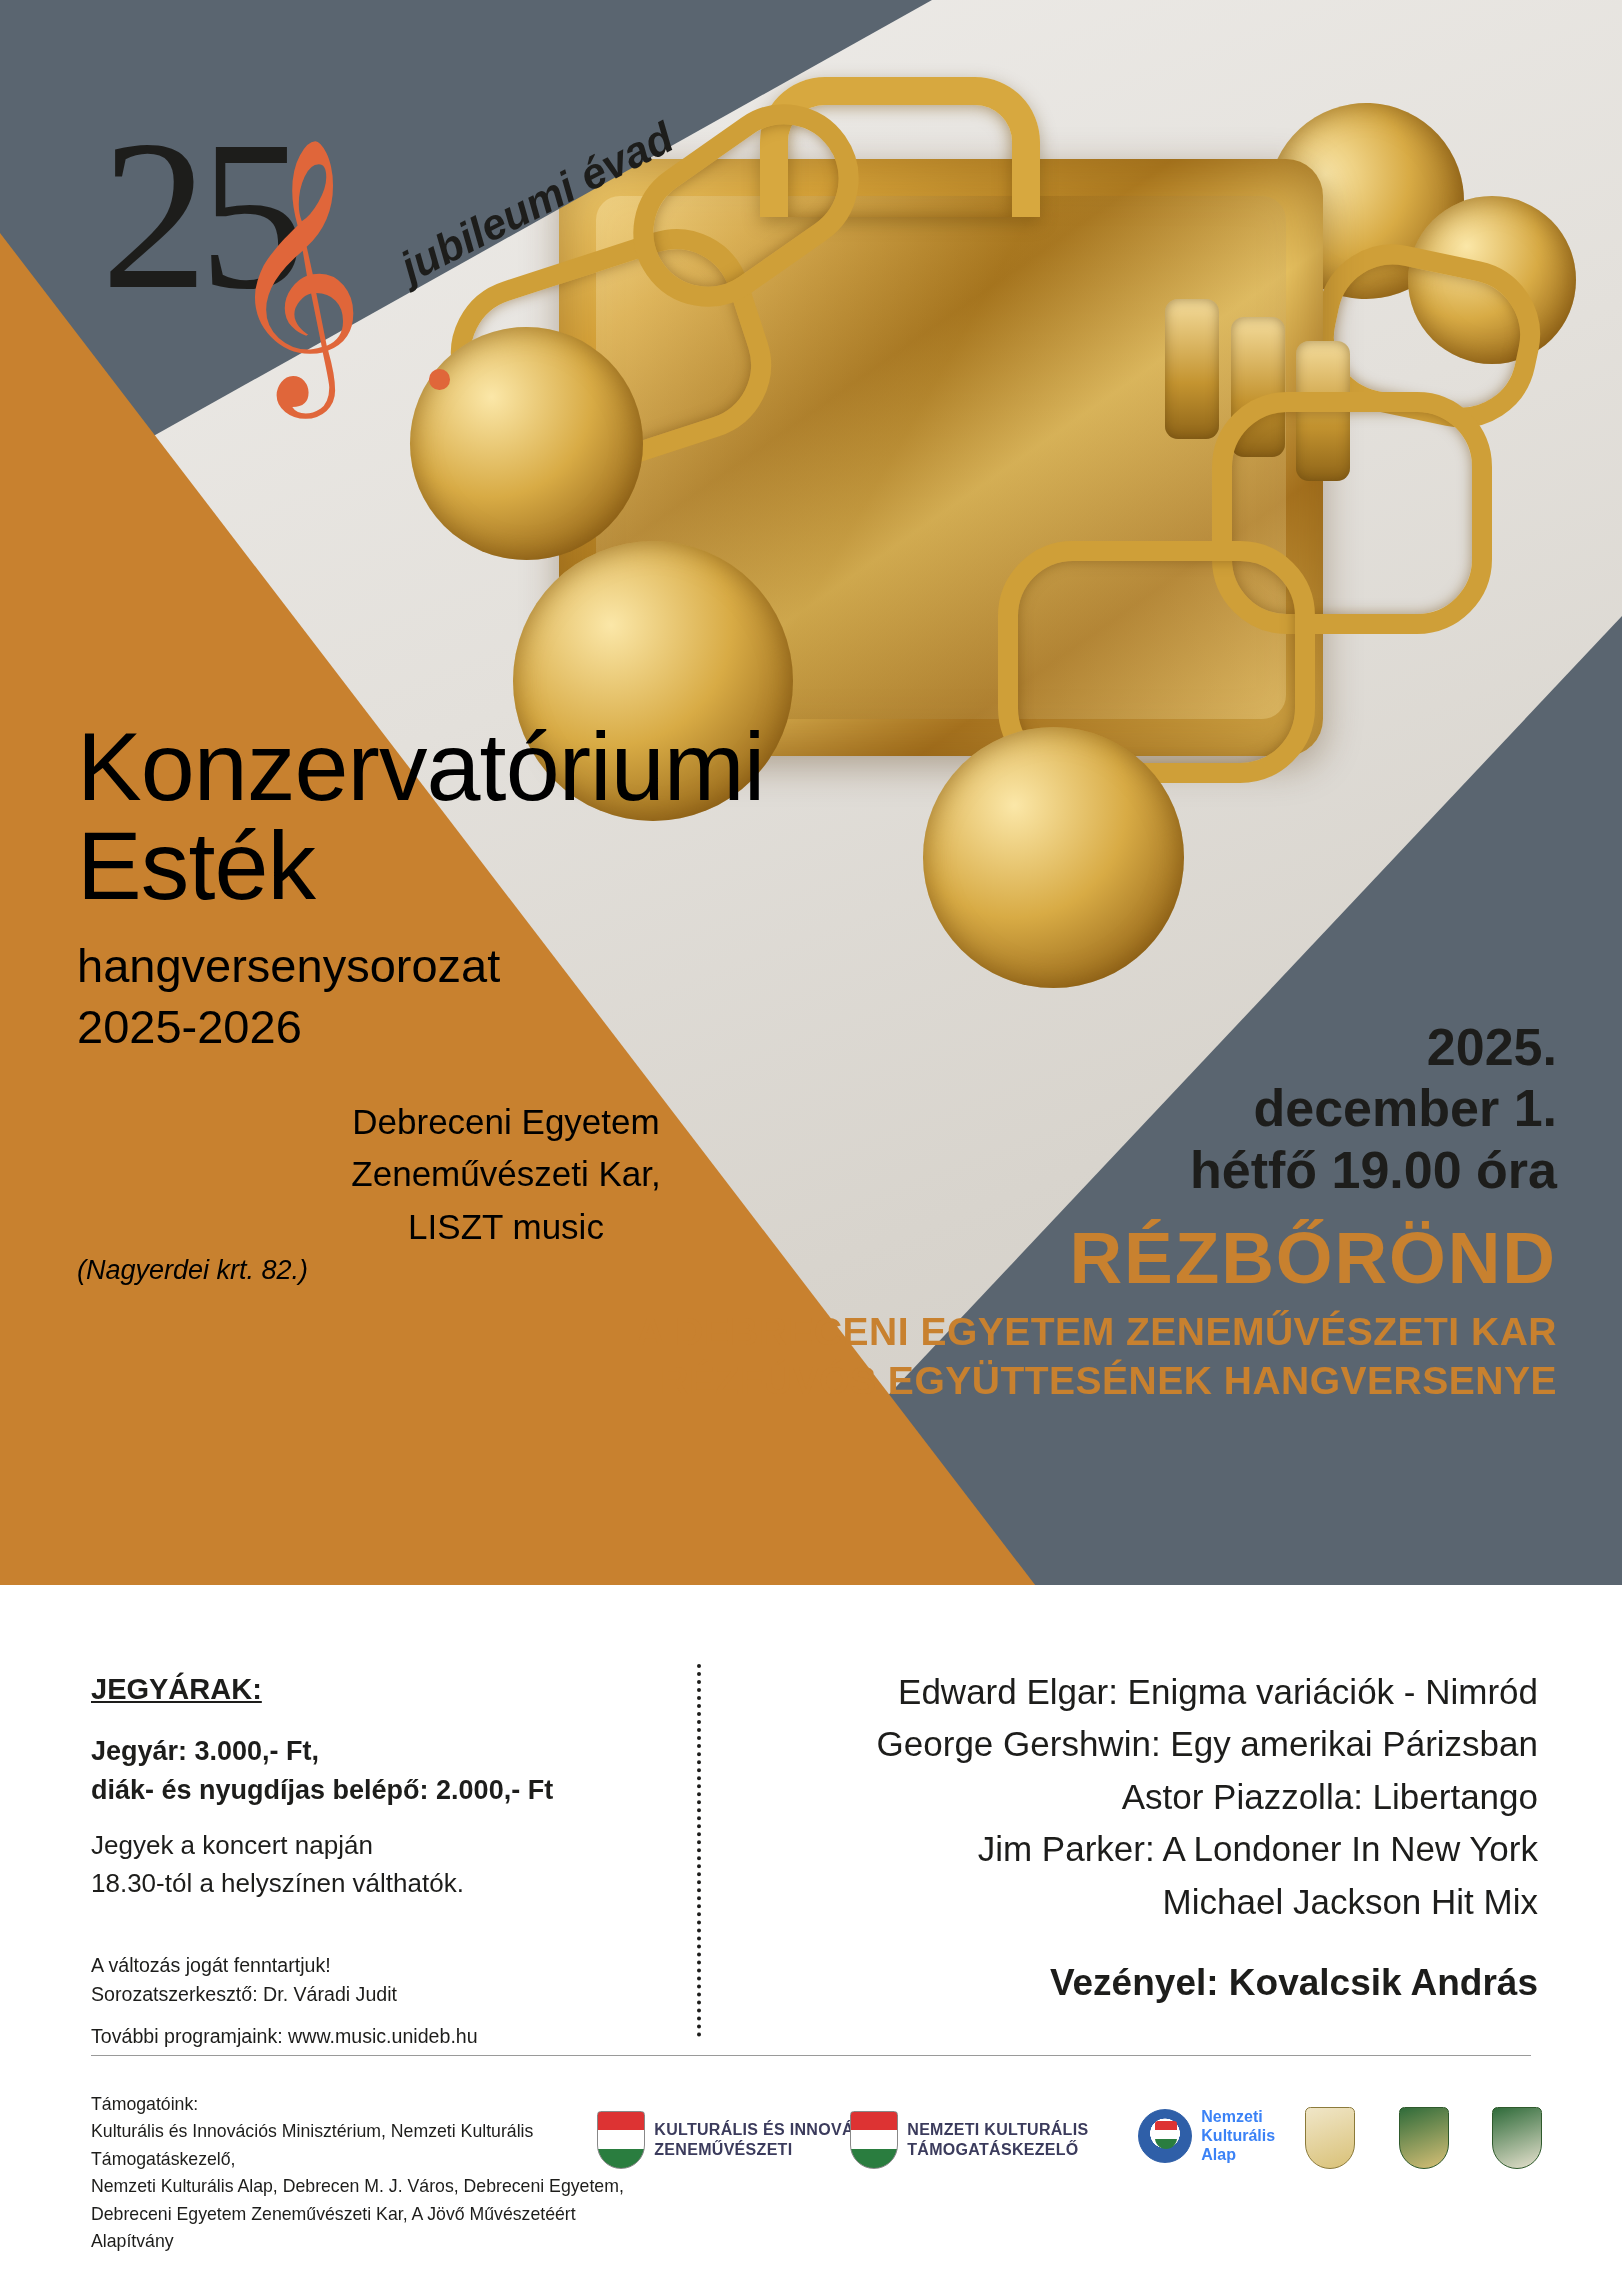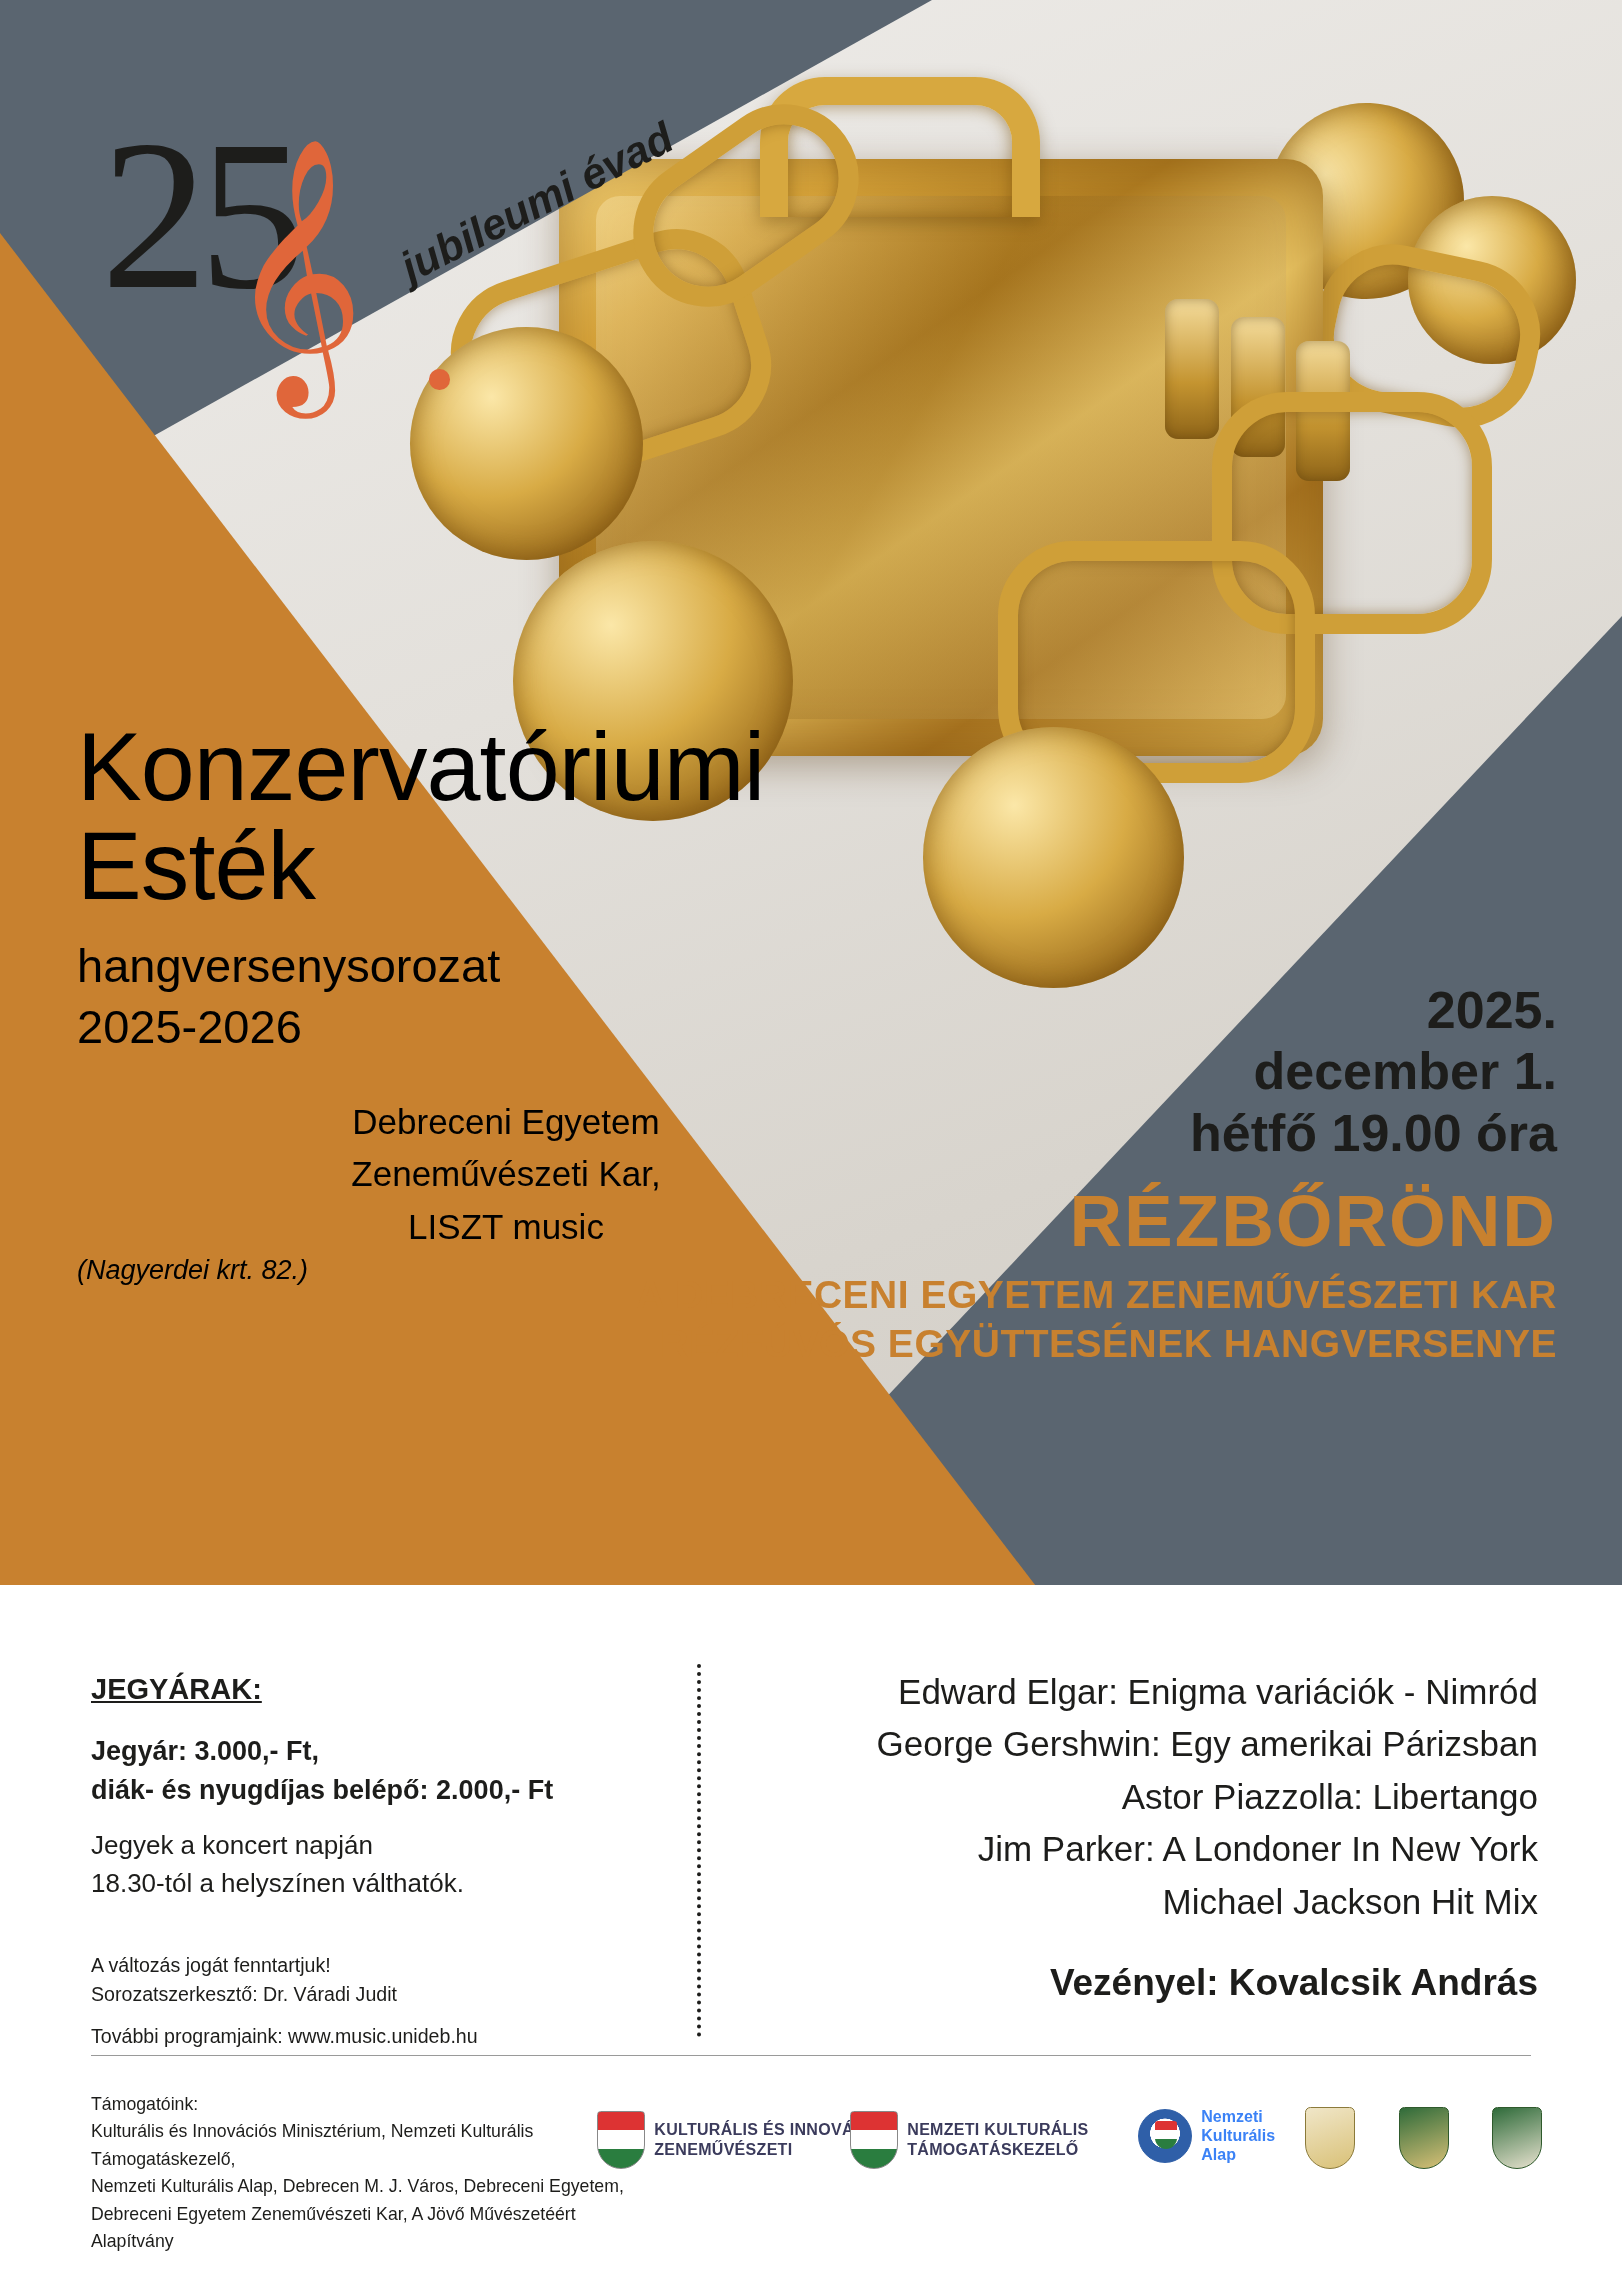--- a/index.html
+++ b/index.html
@@ -164,21 +164,21 @@
   .venue {
     margin-top: 39px;
     font-size: 35px; line-height: 1.5; font-weight: 400; text-align: center;
   }
   .venue-note {
     font-size: 27px; font-style: italic; margin-top: 1.9px;
   }
 
   
   .event-head {
-    position: absolute; right: 65px; top: 980px; width: 942px;
+    position: absolute; right: 65px; top: 1017px; width: 942px;
     text-align: right;
   }
   .date-line {
     font-size: 52px; font-weight: 700; color: #1d1d1b; line-height: 1.18;
   }
   .event-title {
     margin-top: 15px;
     font-size: 73px; font-weight: 700; color: #c8812f; letter-spacing: 1.9px;
   }
   .event-desc {

